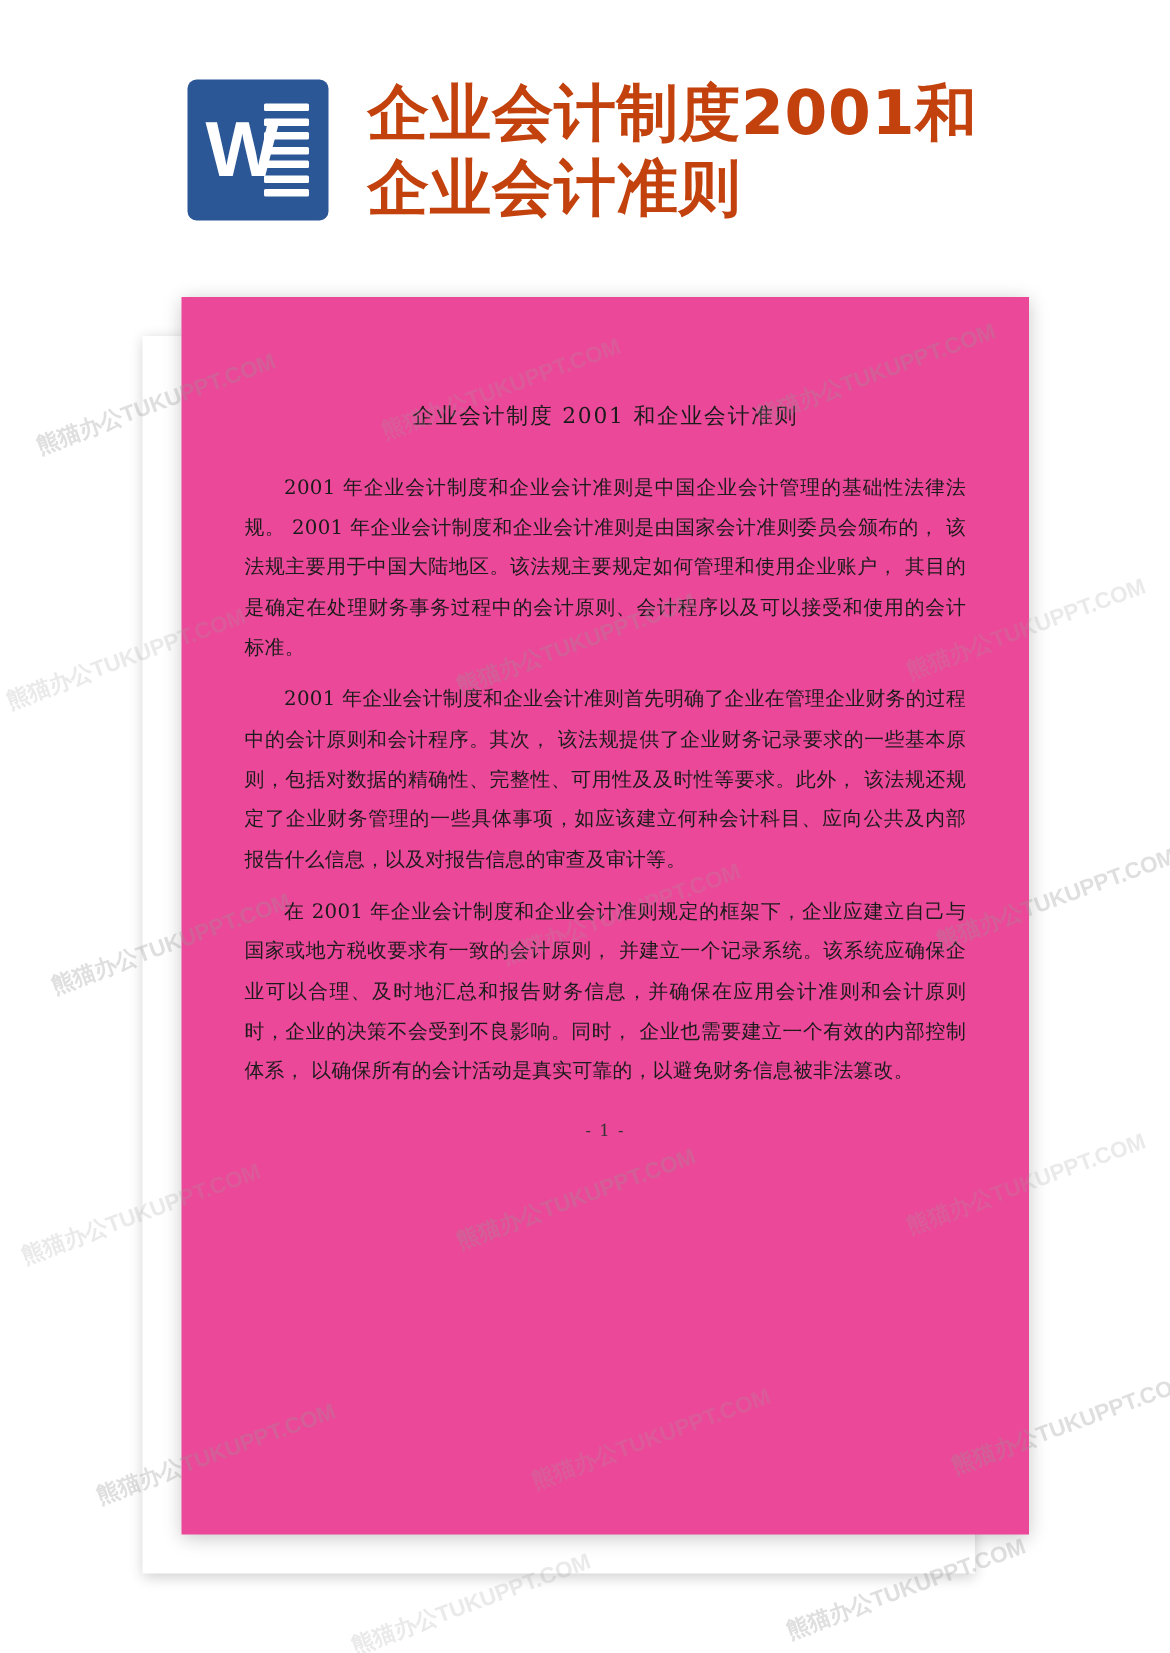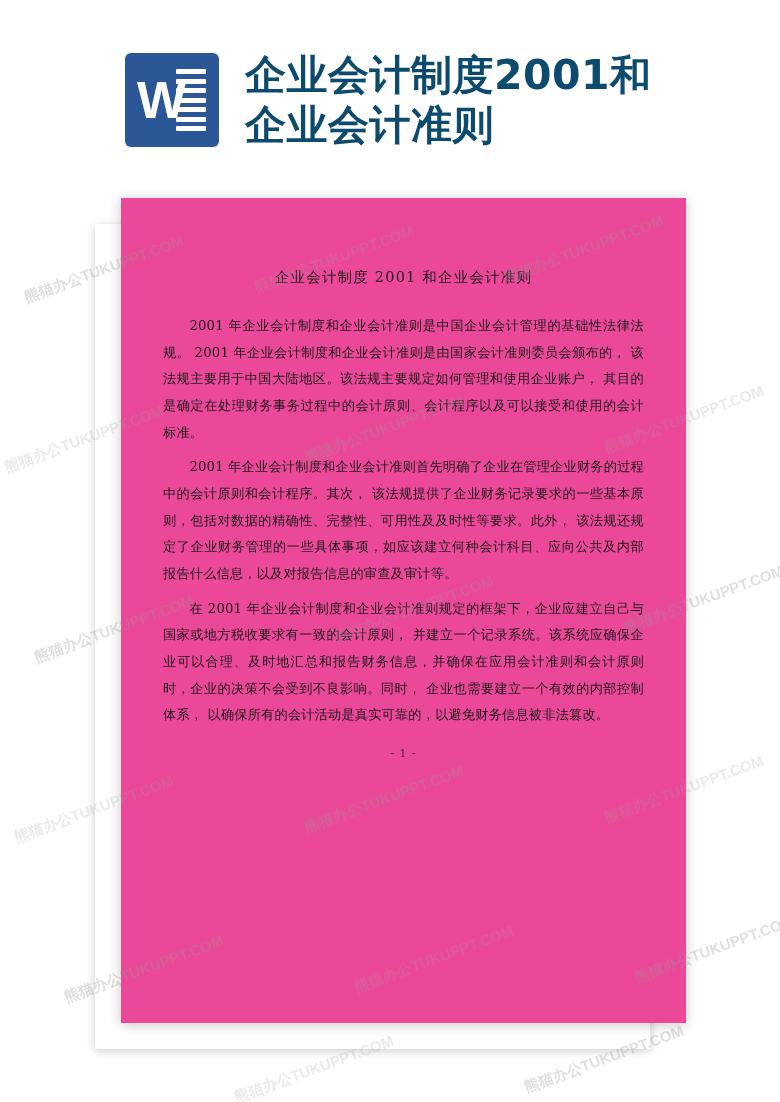--- a/index.html
+++ b/index.html
@@ -63,21 +63,21 @@
   .word-logo .doc-lines i {
     display: block;
     height: 5px;
     background: #ffffff;
     border-radius: 1px;
   }
   .header-title {
     font-size: 41px;
     line-height: 1.22;
     font-weight: bold;
-    color: #0c4a6e;
+    color: #c2410c;
     max-width: 420px;
     letter-spacing: 0.5px;
     font-family: "DejaVu Sans", sans-serif;
   }
 
   
   .doc-stack {
     position: absolute;
     left: 95px;
     top: 198px;

